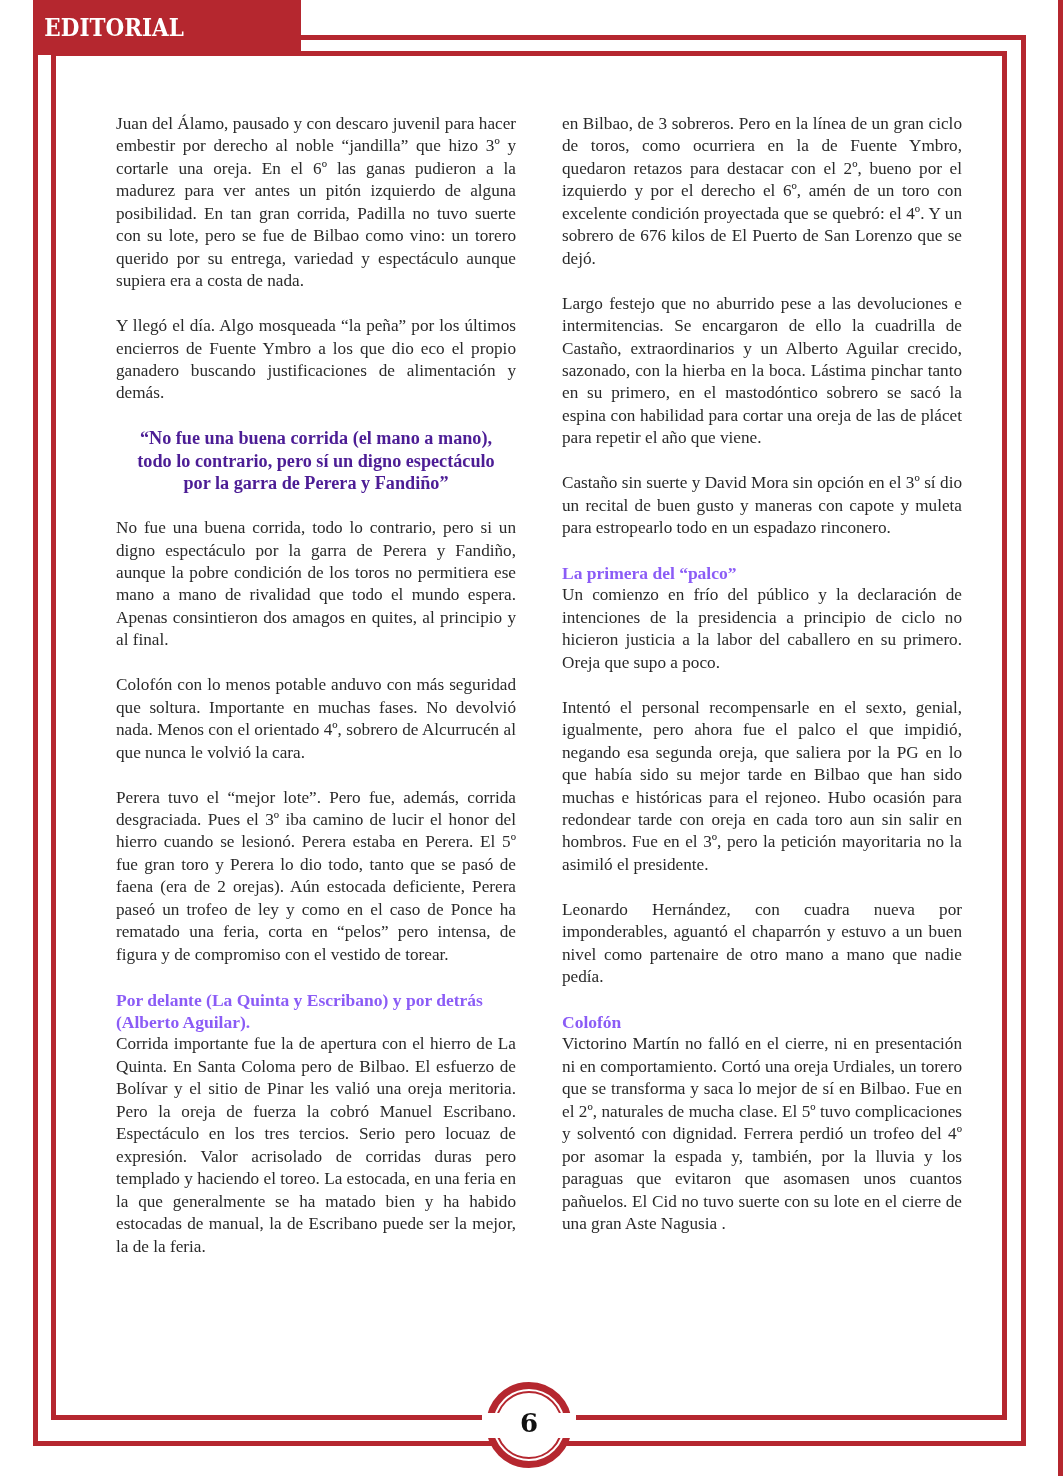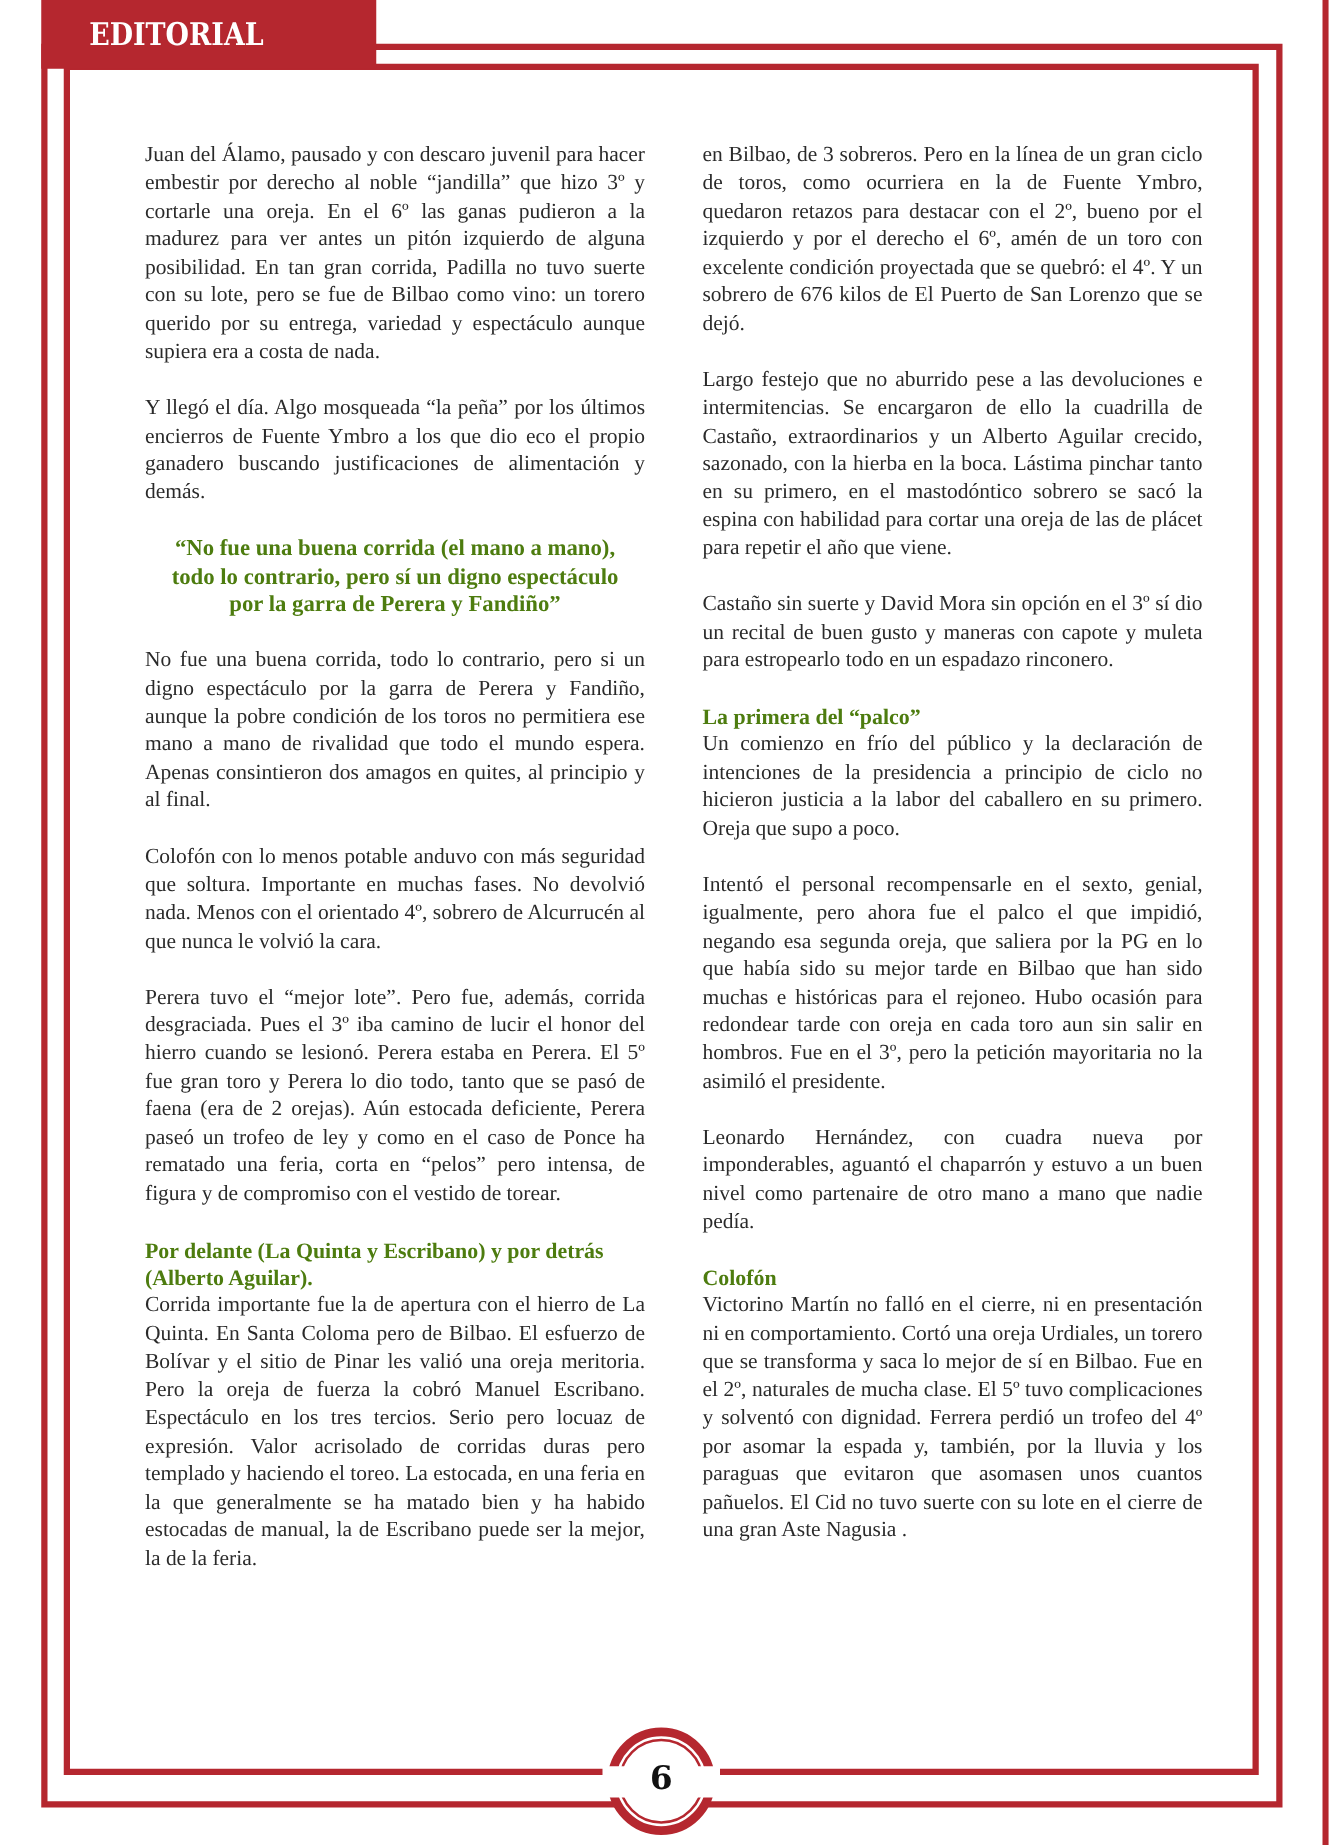--- a/index.html
+++ b/index.html
@@ -2,32 +2,32 @@
 <html><head>
 <meta charset="utf-8">
 <style>
   html, body { margin: 0; padding: 0; background: #ffffff; }
   body { width: 1063px; height: 1476px; position: relative; overflow: hidden; }
   .frame { position: absolute; border: 5px solid #b5272f; box-sizing: border-box; }
   .frame-outer { left: 33px; top: 35px; width: 993px; height: 1411px; }
   .frame-inner { left: 51px; top: 51px; width: 956px; height: 1369px; }
   .edge-right { position: absolute; right: 0; top: 0; width: 5px; height: 1476px; background: #b5272f; }
   .header-badge { position: absolute; left: 33px; top: 0; width: 268px; height: 55px; background: #b5272f;
-    display: flex; align-items: center; justify-content: center; z-index: 3; }
+    display: flex; align-items: center; z-index: 3; }
   .header-badge span { color: #ffffff; font-family: "DejaVu Serif", serif; font-weight: bold;
     font-size: 25px; letter-spacing: 0px; transform: scaleX(0.86); display: inline-block; margin-right: 52px; }
   .column { position: absolute; top: 113px; width: 400px; font-family: "Liberation Serif", serif;
     font-size: 17.2px; line-height: 22.45px; color: #2a2a2a; text-align: justify; hyphens: manual; }
   .col-left { left: 116px; }
   .col-right { left: 562px; }
   .column p { margin: 0 0 22.45px 0; }
   .column p.tight { margin-bottom: 0; }
-  .column h3 { margin: 0; font-size: 17.5px; line-height: 22.45px; font-weight: bold; color: #4d7c0f; text-align: left; }
+  .column h3 { margin: 0; font-size: 17.5px; line-height: 22.45px; font-weight: bold; color: #8b5cf6; text-align: left; }
   .pull-quote { margin: 0 0 22.45px 0; text-align: center; font-weight: bold; font-size: 18.2px;
-    line-height: 22.45px; color: #4d7c0f; padding: 0 8px; }
+    line-height: 22.45px; color: #4c1d95; padding: 0 8px; }
   .page-badge { position: absolute; left: 486px; top: 1382px; width: 86px; height: 86px; z-index: 4; }
   .page-badge .ring { position: absolute; inset: 0; border-radius: 50%; border: 7px solid #b5272f; box-sizing: border-box; background: #fff; }
   .page-badge .ring2 { position: absolute; inset: 9px; border-radius: 50%; border: 2px solid #b5272f; box-sizing: border-box; }
   .page-badge .gap { position: absolute; left: -4px; right: -4px; top: 31px; height: 25px; background: #fff; }
   .page-badge .num { position: absolute; left: 0; right: 0; top: 26px; text-align: center;
     font-family: "DejaVu Serif", serif; font-weight: bold; font-size: 26px; color: #111; }
 </style>
 </head>
 <body>
 

